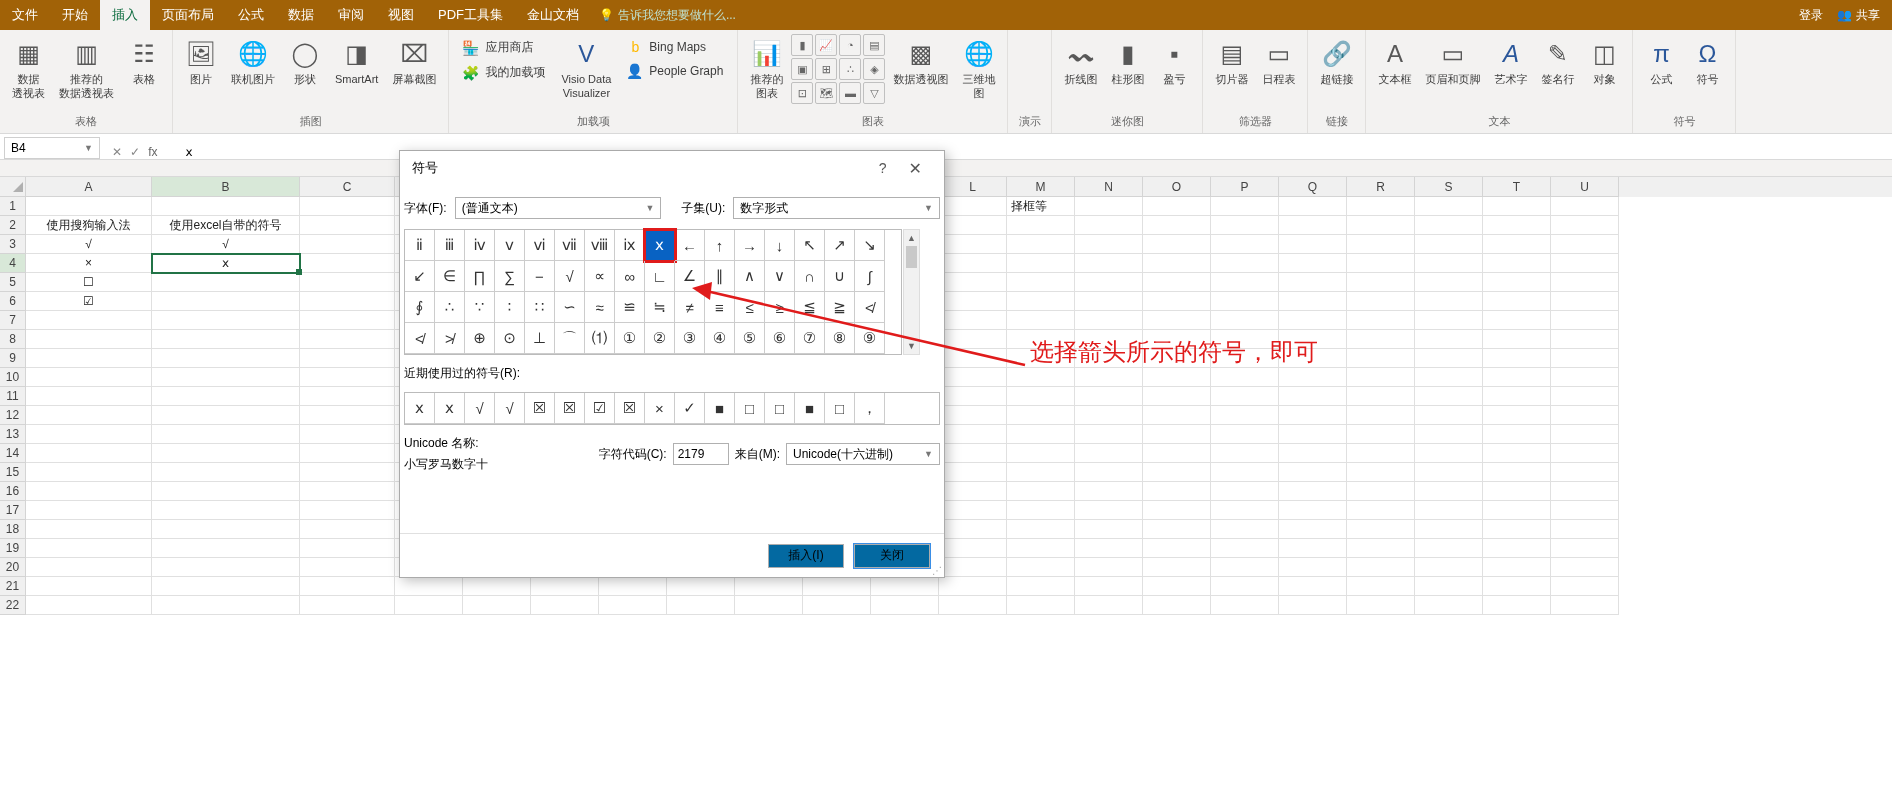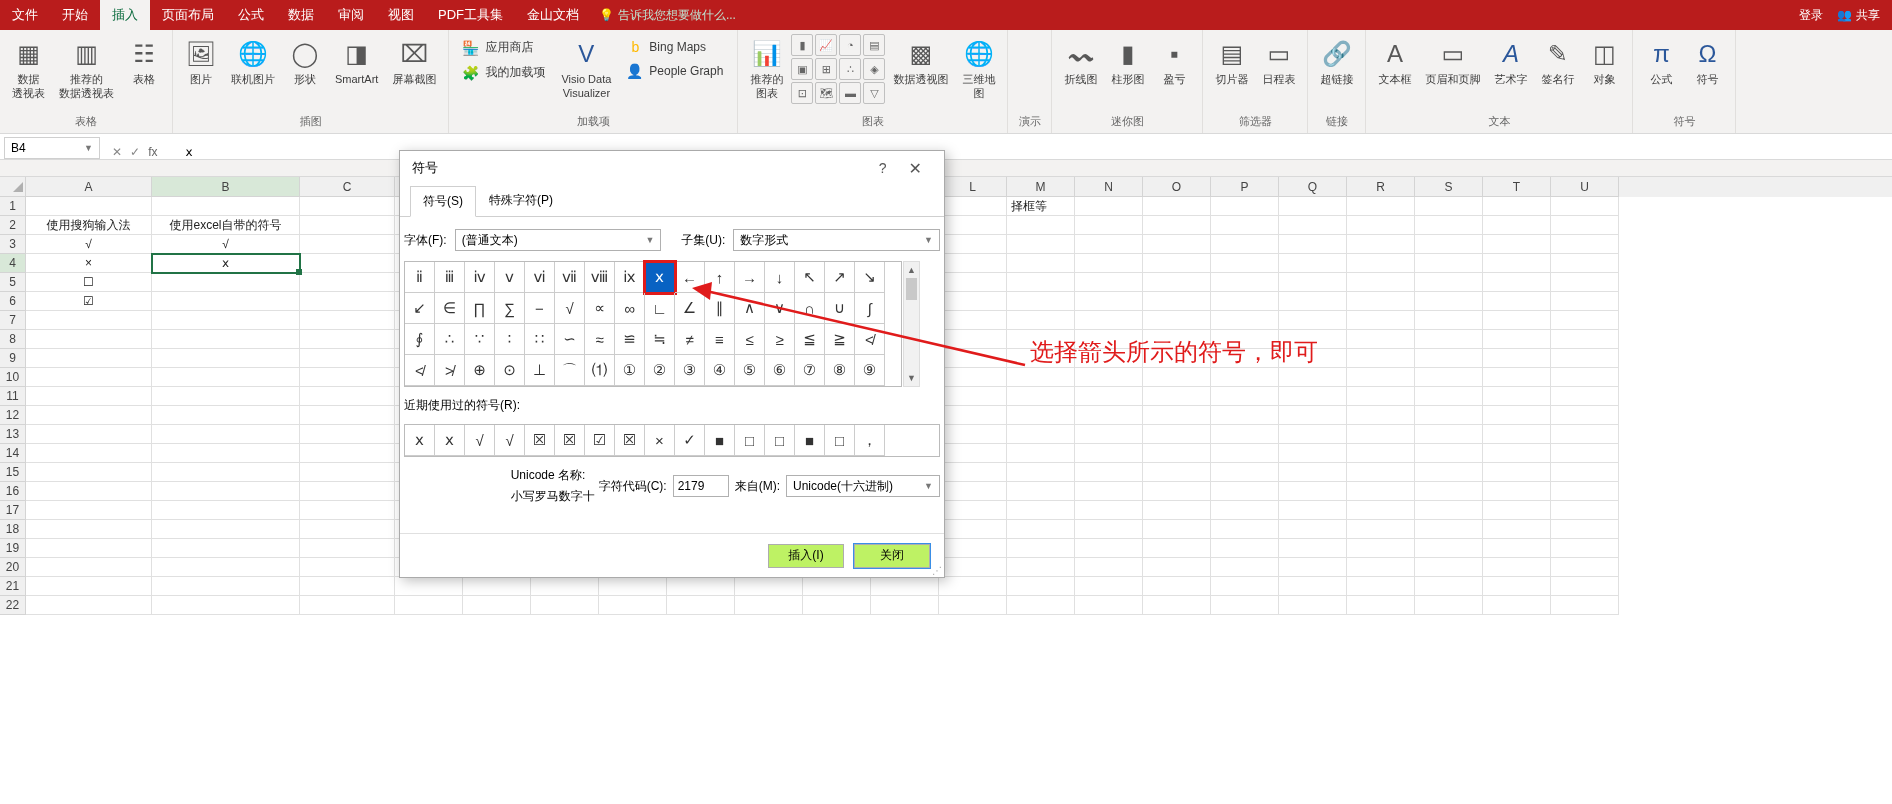--- a/index.html
+++ b/index.html
@@ -1,18 +1,18 @@
 <!DOCTYPE html>
 <html><head>
 <meta charset="utf-8">
 <style>
 *{box-sizing:border-box;margin:0;padding:0;font-family:"Microsoft YaHei","Segoe UI",sans-serif}
 body{background:#fff;width:1892px;height:804px;overflow:hidden;position:relative;font-size:12px}
 
-.titlebar{height:30px;background:#b91c1c;display:flex;align-items:center;color:#fff}
+.titlebar{height:30px;background:#a16207;display:flex;align-items:center;color:#fff}
 .menutabs{display:flex;height:30px;align-items:stretch}
 .menutab{padding:0 12px;display:flex;align-items:center;font-size:13px;color:#fff;cursor:pointer}
 .menutab.active{background:#f3f2f1;color:#0c6b3e}
 .tellme{margin-left:8px;color:#bfe0cf;font-size:12px;display:flex;align-items:center;gap:4px}
 .titleright{margin-left:auto;display:flex;align-items:flex-end;color:#fff;padding-right:12px;gap:14px}
 
 .ribbon{height:104px;background:#f3f2f1;border-bottom:1px solid #d9d9d9;display:flex;position:relative}
 .rgroup{border-right:1px solid #e1dfdd;display:flex;flex-direction:column;align-items:center;padding:4px 6px 2px}
 .rgroup .buttons{display:flex;gap:2px;flex:1;align-items:flex-start}
 .rbigbtn{display:flex;flex-direction:column;align-items:center;justify-content:flex-start;padding:4px 6px;min-width:44px;cursor:pointer}
@@ -59,25 +59,25 @@
 .fsel{flex:1;height:22px;border:1px solid #b0b0b0;padding:0 6px;display:flex;align-items:center;justify-content:space-between;background:#fff}
 .symgrid{display:grid;grid-template-columns:repeat(16,30px);grid-auto-rows:31px;border:1px solid #bbb;position:relative}
 .sym{border-right:1px solid #ccc;border-bottom:1px solid #ccc;display:flex;align-items:center;justify-content:center;font-size:15px;color:#333;cursor:pointer}
 .sym.sel{background:#0862c3;color:#fff}
 .sym.mark{outline:3px solid #e01b1b;outline-offset:-1px}
 .scrollb{position:absolute;right:-18px;top:0;width:17px;height:100%;background:#f1f1f1;border:1px solid #ddd}
 .scrollb .up,.scrollb .dn{height:16px;display:flex;align-items:center;justify-content:center;font-size:9px;color:#666}
 .scrollb .thumb{position:absolute;top:16px;height:22px;left:2px;right:2px;background:#c9c9c9}
 .recent-lbl{font-size:12px}
 .recentgrid{display:grid;grid-template-columns:repeat(16,30px);grid-auto-rows:31px;border:1px solid #bbb}
-.unirow{display:flex;justify-content:flex-end;align-items:center;font-size:12px;gap:4px}
+.unirow{display:flex;justify-content:space-between;align-items:center;font-size:12px;gap:10px}
 .uniname{font-size:12px;margin-top:4px}
 .codeinput{width:56px;height:22px;border:1px solid #b0b0b0;padding:0 4px;display:flex;align-items:center}
 .dlgbtns{height:44px;border-top:1px solid #e0e0e0;display:flex;justify-content:flex-end;align-items:center;gap:10px;padding:0 14px}
-.btn{min-width:76px;height:24px;border:1px solid #adadad;background:#bef264;font-size:12px;display:flex;align-items:center;justify-content:center;cursor:pointer}
+.btn{min-width:76px;height:24px;border:1px solid #adadad;background:#0369a1;font-size:12px;display:flex;align-items:center;justify-content:center;cursor:pointer}
 .btn.primary{outline:1px solid #3a8ee6}
 .resizer{position:absolute;right:2px;bottom:2px;width:10px;height:10px;color:#aaa;font-size:10px}
 
 .annot-line{position:absolute;z-index:60;pointer-events:none}
 .annot-text{position:absolute;z-index:60;color:#e01b1b;font-size:24px;font-weight:500}
 .dd{font-size:9px;color:#777;margin-left:2px}
 </style>
 </head>
 <body>
 
@@ -881,24 +881,20 @@
         <div class="cell cO"></div>
       </div>
     </div>
 </div>
 
 <div class="dialog">
   <div class="dlgtitle">
     <span>符号</span>
     <span class="help">?</span>
     <span class="close">✕</span>
-  </div>
-  <div class="dlgtabs">
-    <div class="dlgtab active">符号(S)</div>
-    <div class="dlgtab">特殊字符(P)</div>
   </div>
   <div class="dlgbody">
     <div class="frow">
       <span>字体(F):</span>
       <div class="fsel" style="max-width:230px">
           <span>(普通文本)</span>
           <span class="dd">▼</span>
         </div>
       <span style="margin-left:12px">子集(U):</span>
       <div class="fsel">

